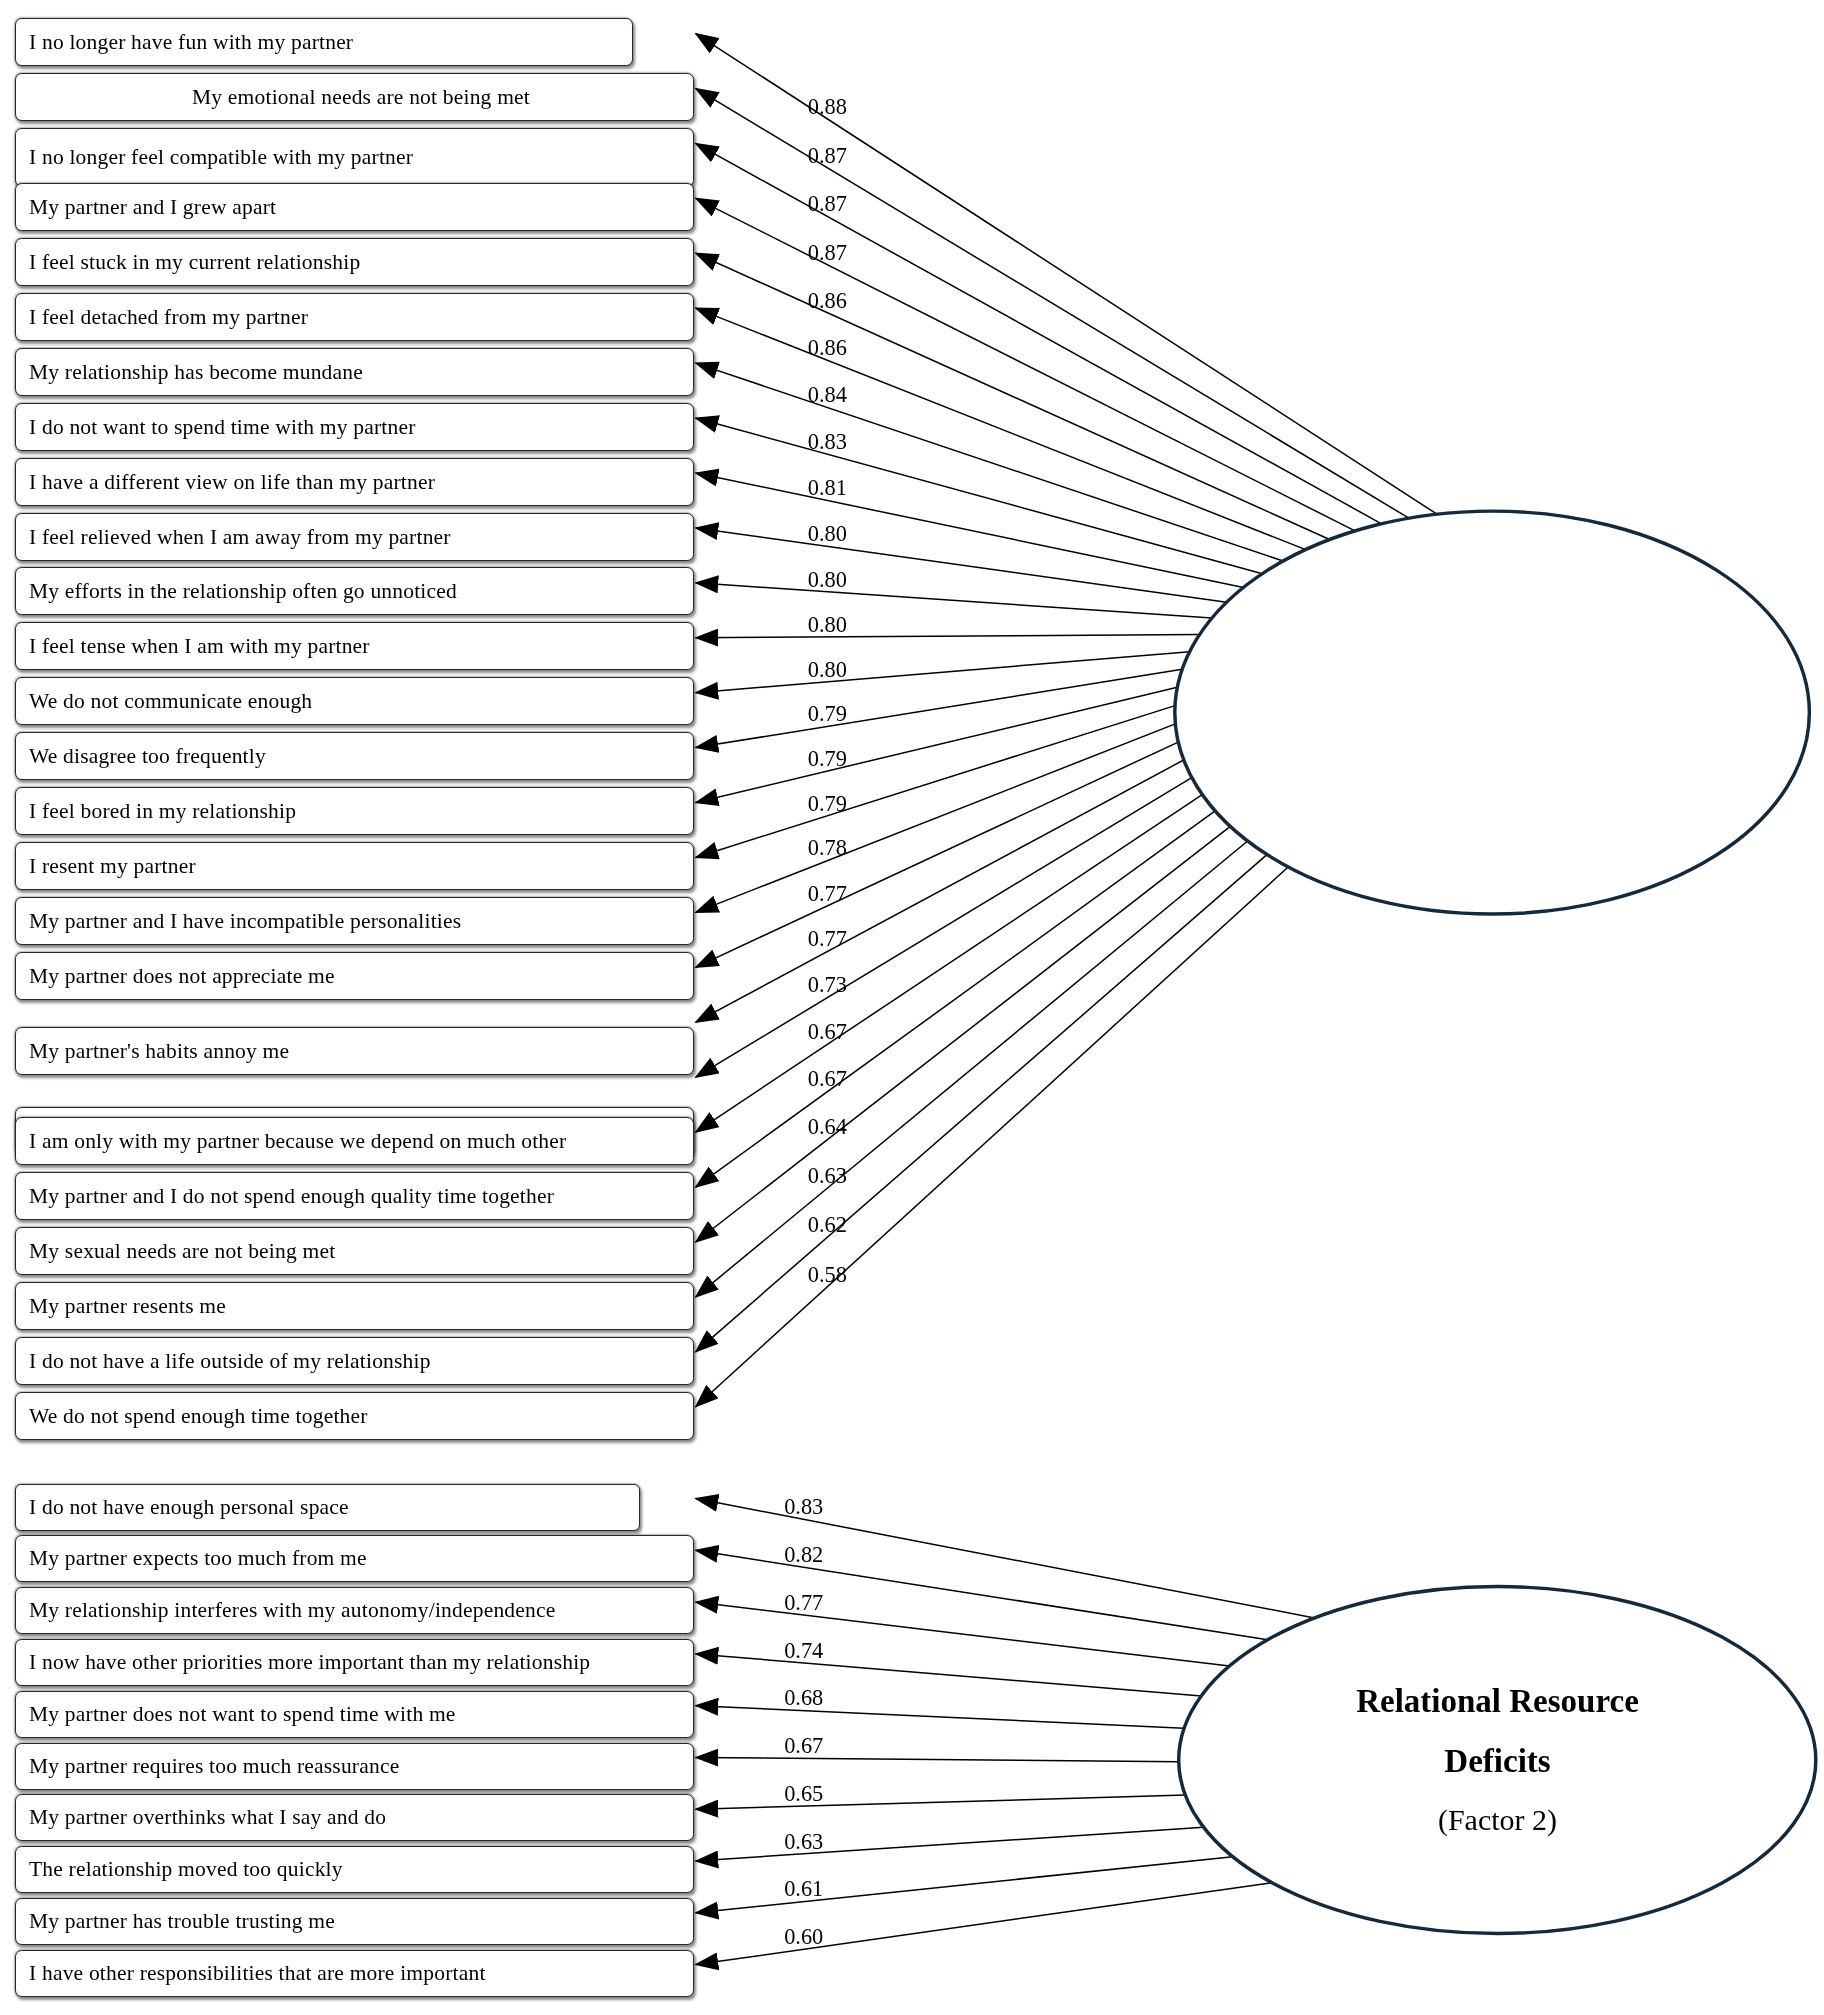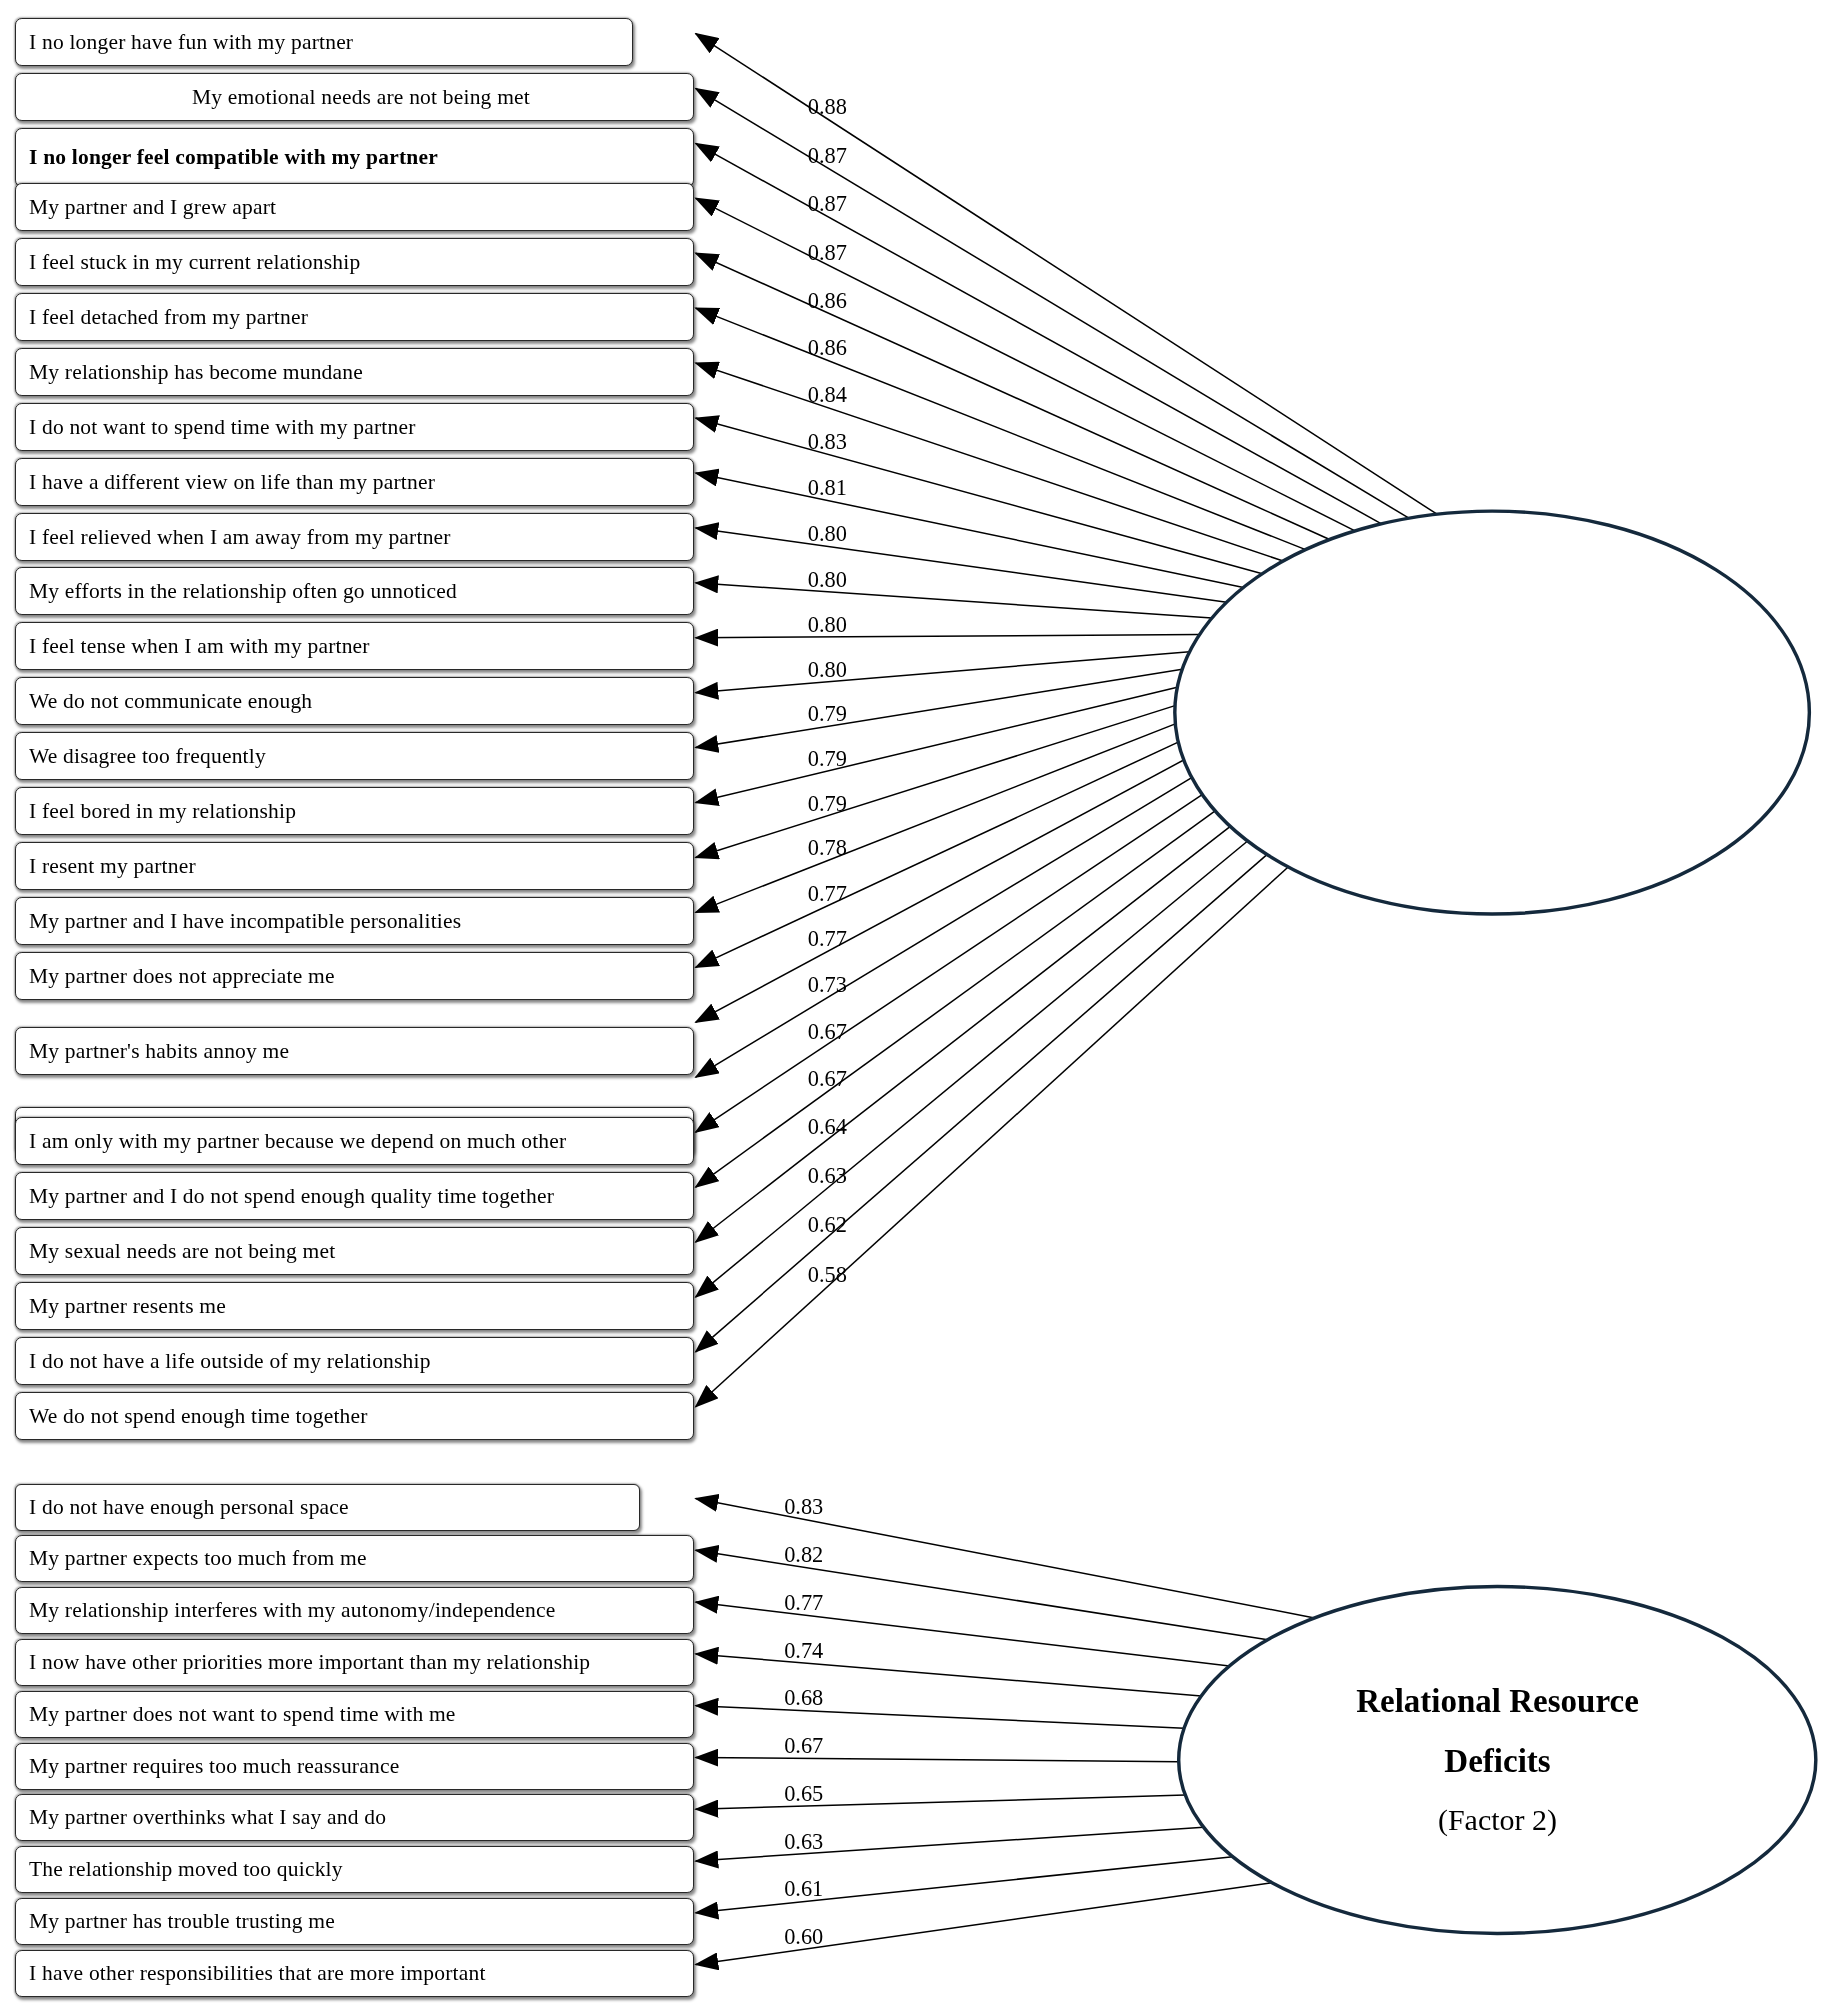--- a/index.html
+++ b/index.html
@@ -106,21 +106,21 @@
     <ellipse id="ellipse-f2" cx="3478" cy="4088" rx="740" ry="403" fill="#ffffff" stroke-width="8" stroke="#14293C"></ellipse>
   </svg>
 
   <div id="items-layer">
       <div class="item-box" style="left: 15px; top: 18px; width: 618px; height: 48px; text-align: center;">
         <span class="item-text">I no longer have fun with my partner</span>
       </div>
       <div class="item-box" style="left: 15px; top: 73px; width: 679px; height: 48px; justify-content: center;">
         <span class="item-text">My emotional needs are not being met</span>
       </div>
-      <div class="item-box" style="left: 15px; top: 128px; width: 679px; height: 59px; font-weight: bold;">
+      <div class="item-box" style="left: 15px; top: 128px; width: 679px; height: 59px;">
         <span class="item-text">I no longer feel compatible with my partner</span>
       </div>
       <div class="item-box" style="left: 15px; top: 183px; width: 679px; height: 48px;">
         <span class="item-text">My partner and I grew apart</span>
       </div>
       <div class="item-box" style="left: 15px; top: 238px; width: 679px; height: 48px;">
         <span class="item-text">I feel stuck in my current relationship</span>
       </div>
       <div class="item-box" style="left: 15px; top: 293px; width: 679px; height: 48px;">
         <span class="item-text">I feel detached from my partner</span>

